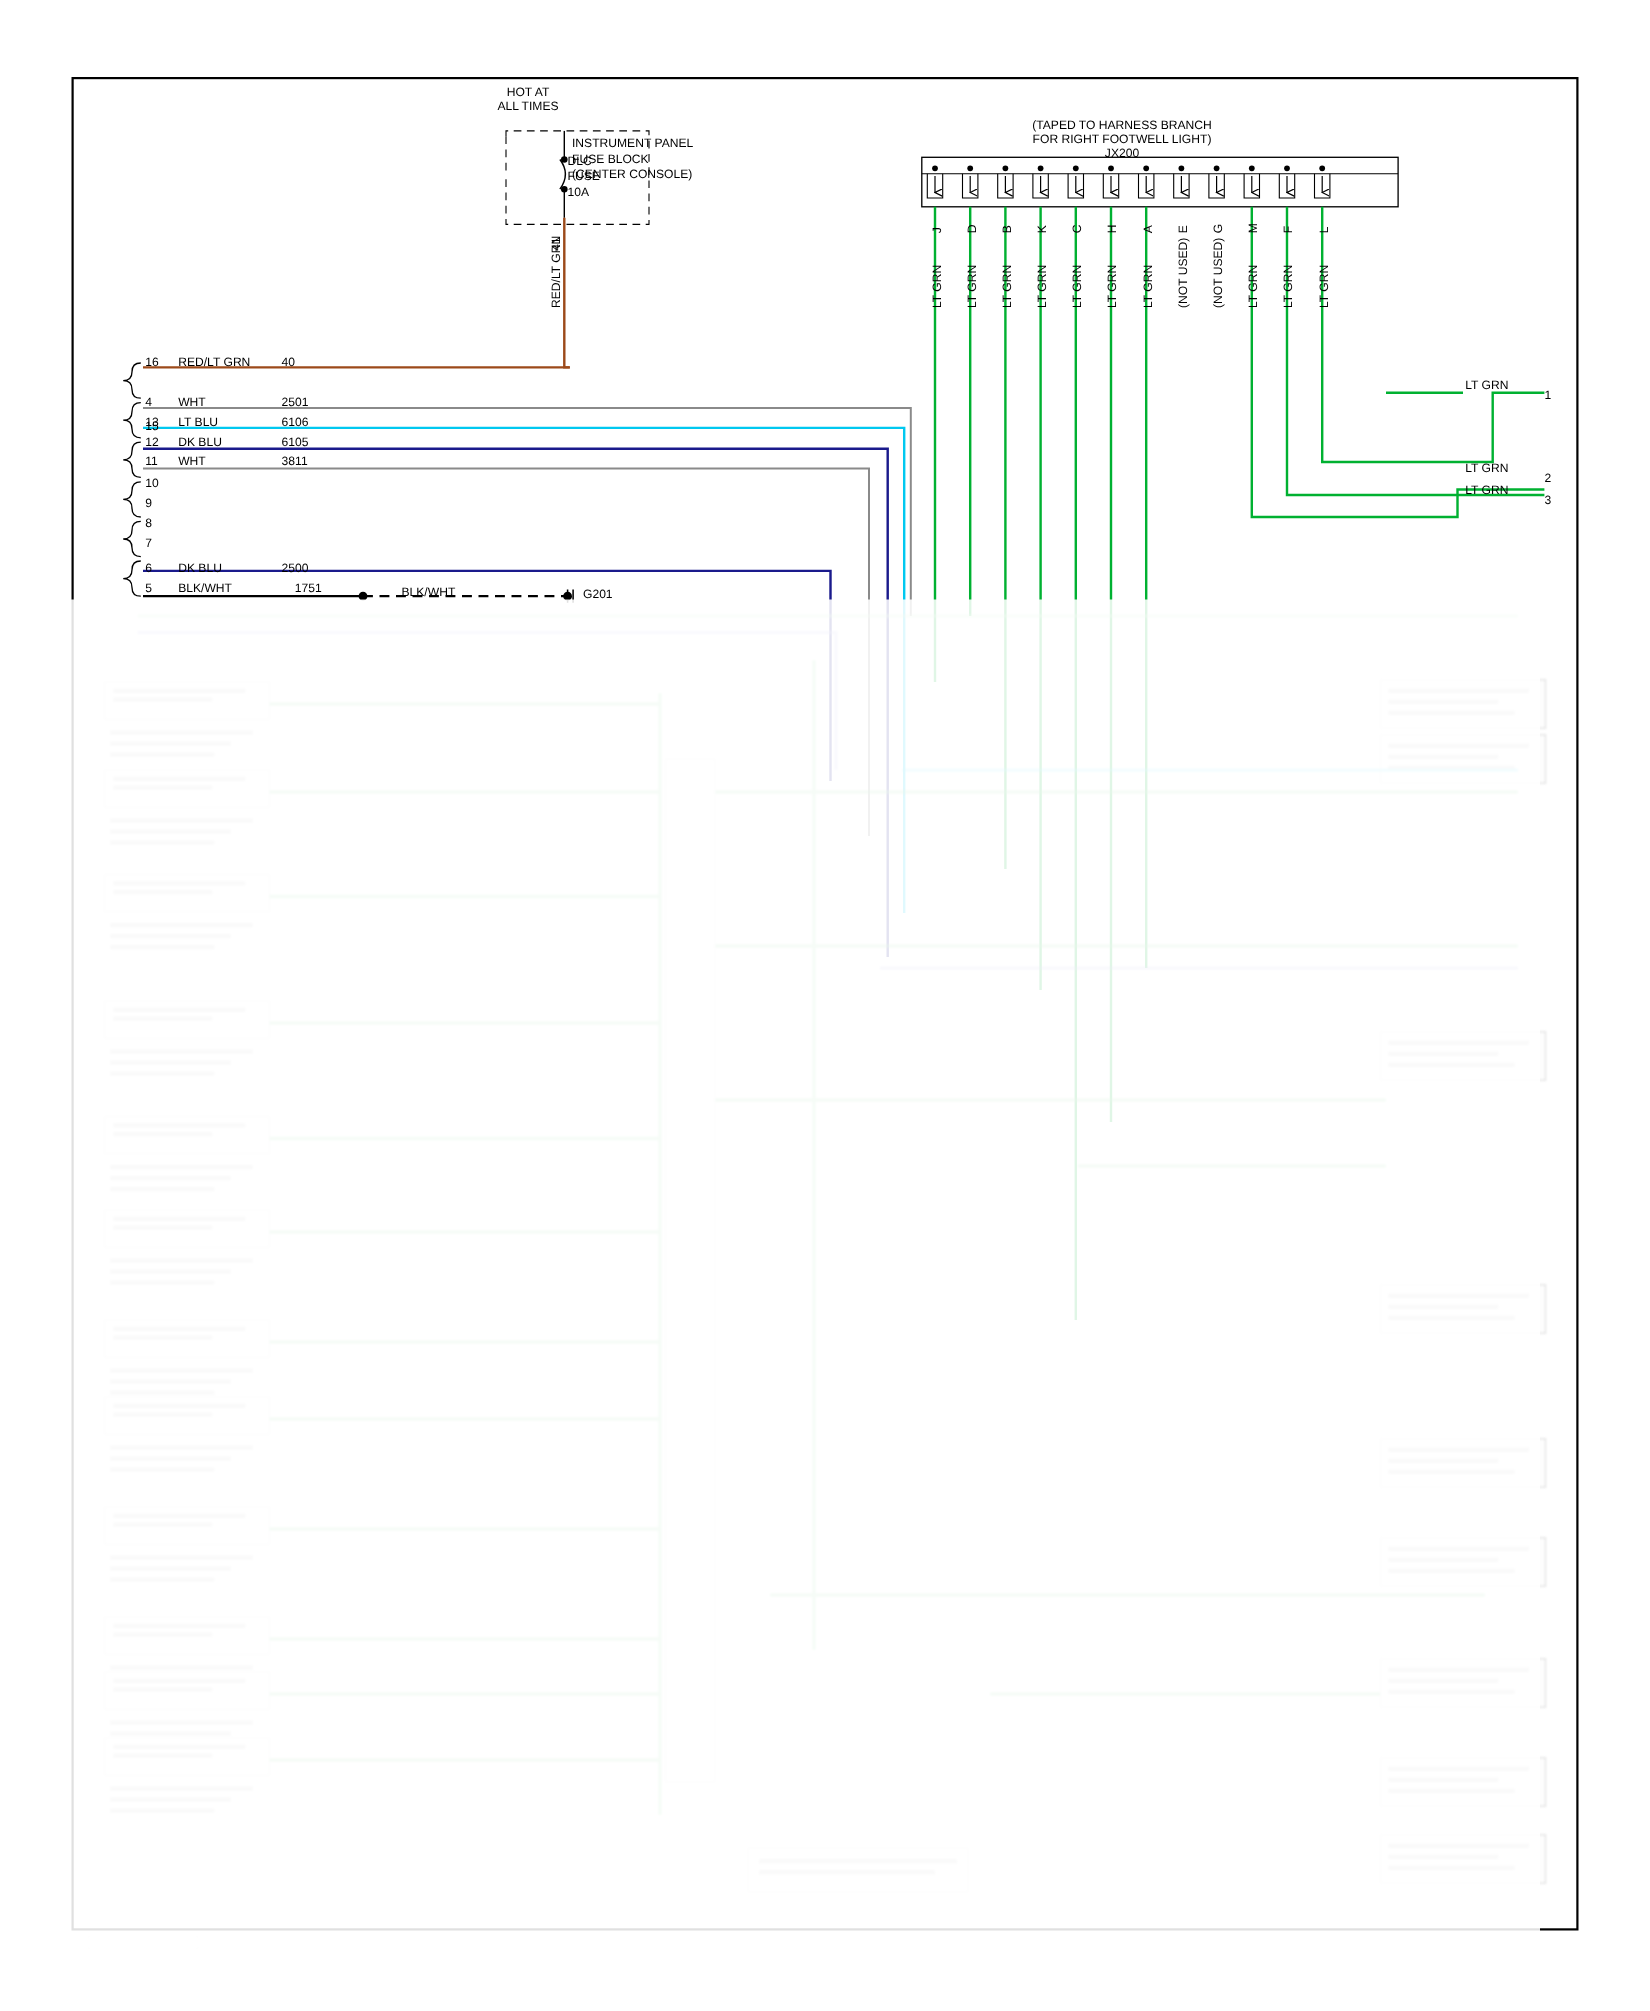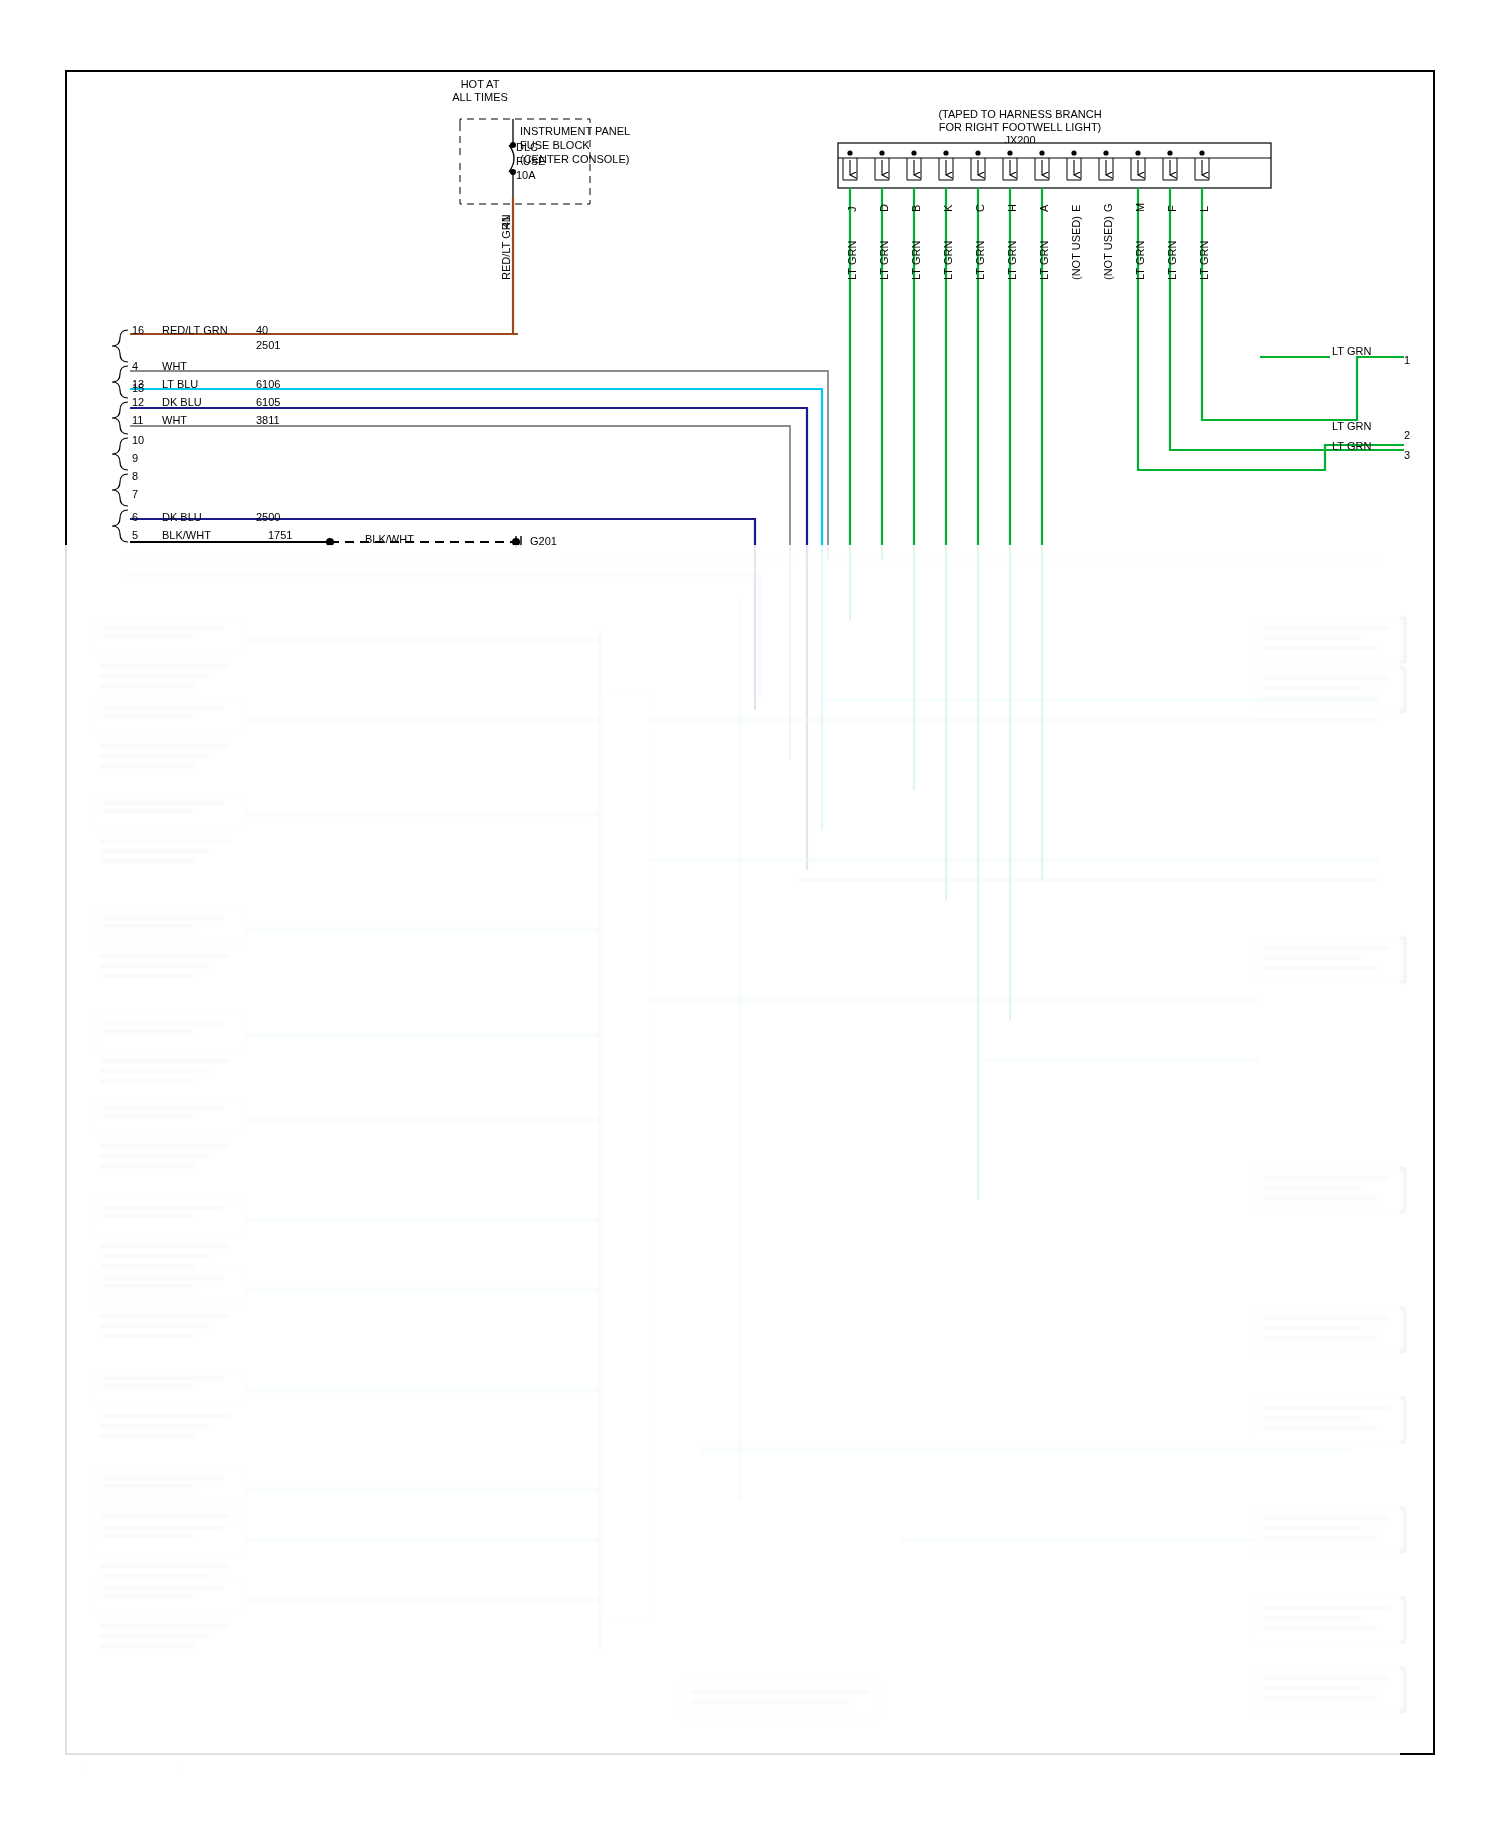--- a/index.html
+++ b/index.html
@@ -180,21 +180,21 @@
       <div class="vlbl" style="left: 1198px; top: 280px;">LT GRN</div>
     </div>
 
   <div id="terminal-list">
       <div class="lbl" style="left: 132px; top: 324px;">16</div>
       <div class="lbl" style="left: 162px; top: 324px;">RED/LT GRN</div>
       <div class="lbl" style="left: 256px; top: 324px;">40</div>
       <div class="lbl" style="left: 132px; top: 342px; margin-top: 40px;">15</div>
       <div class="lbl" style="left: 132px; top: 360px;">4</div>
       <div class="lbl" style="left: 162px; top: 360px;">WHT</div>
-      <div class="lbl" style="left: 256px; top: 339px;">2501</div>
+      <div class="lbl" style="left: 256px; top: 360px;">2501</div>
       <div class="lbl" style="left: 132px; top: 378px;">13</div>
       <div class="lbl" style="left: 162px; top: 378px;">LT BLU</div>
       <div class="lbl" style="left: 256px; top: 378px;">6106</div>
       <div class="lbl" style="left: 132px; top: 396px;">12</div>
       <div class="lbl" style="left: 162px; top: 396px;">DK BLU</div>
       <div class="lbl" style="left: 256px; top: 396px;">6105</div>
       <div class="lbl" style="left: 132px; top: 414px;">11</div>
       <div class="lbl" style="left: 162px; top: 414px;">WHT</div>
       <div class="lbl" style="left: 256px; top: 414px;">3811</div>
       <div class="lbl" style="left: 132px; top: 434px;">10</div>

